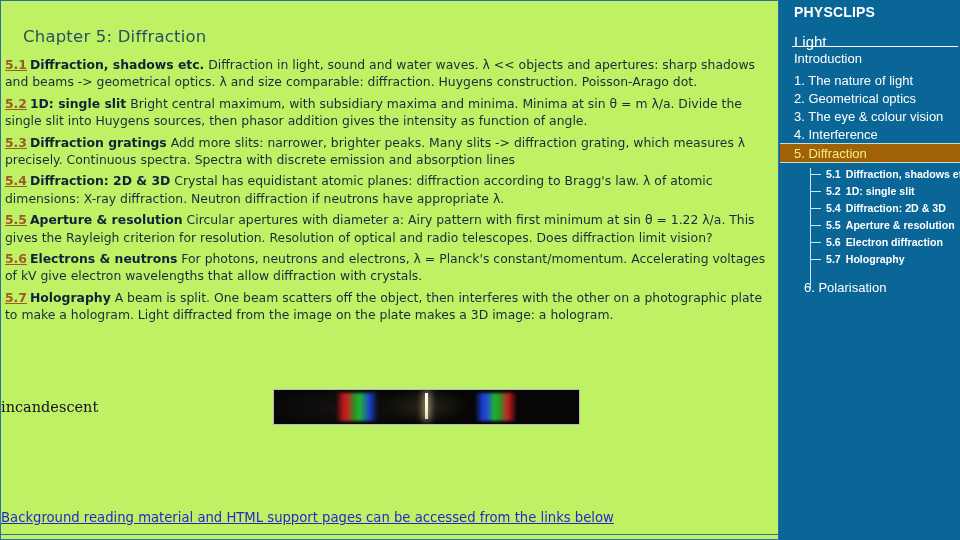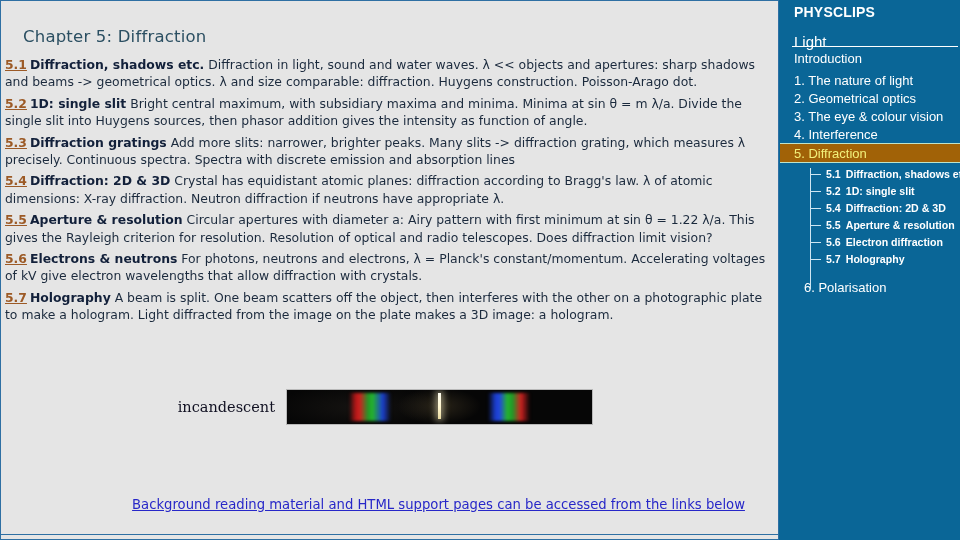--- a/index.html
+++ b/index.html
@@ -20,21 +20,21 @@
     background: #0a6697;
   }
 
   
   #content-panel {
     position: absolute;
     left: 0;
     top: 0;
     width: 779px;
     height: 540px;
-    background: #e5e5e5;
+    background: #bef264;
     box-sizing: border-box;
     border-right: 1px solid #2e6fa3;
     border-top: 1px solid #2e6fa3;
     border-left: 1px solid #2e6fa3;
     border-bottom: 1px solid #2e6fa3;
     overflow: hidden;
   }
 
   #page-title {
     position: absolute;
@@ -85,27 +85,26 @@
   .photo-row {
     position: absolute;
     left: 0;
     width: 600px;
     height: 38px;
     display: flex;
     align-items: center;
   }
   .photo-label {
     width: 272px;
-    text-align: right;
+    text-align: left;
     padding-right: 11px;
     box-sizing: border-box;
     font-family: "DejaVu Serif", serif;
     font-size: 14.5px;
     color: #111122;
-    margin-left: 13px;
   }
   .photo-frame {
     width: 305px;
     height: 34px;
     border: 1px solid #b9b9b9;
     position: relative;
     overflow: hidden;
     background: #050505;
   }
   .photo-inner { position:absolute; inset:0; }
@@ -176,24 +175,23 @@
     position: absolute; top: 5px; height: 5px; filter: blur(1px);
   }
   .can-specL { left: 46px; width: 52px;
     background: linear-gradient(to right, rgba(120,0,0,0), #cf2020 18%, #1fae2a 58%, rgba(30,40,170,.7) 88%, rgba(0,0,0,0)); }
   .can-specR { left: 208px; width: 52px;
     background: linear-gradient(to right, rgba(0,0,0,0), rgba(30,40,190,.75) 12%, #1fae2a 42%, #cf2020 80%, rgba(120,0,0,0)); }
 
   
   #bottom-link-wrap {
     position: absolute;
-    left: 0; top: 493px;
+    left: 0; top: 506px;
     width: 779px;
-    text-align: center;
-    padding-left: 48px;
+    text-align: left;
   }
   #bottom-link {
     font-size: 13.2px;
     color: #2727c8;
     text-decoration: underline;
     cursor: pointer;
     white-space: nowrap;
   }
   #bottom-rule {
     position: absolute;

